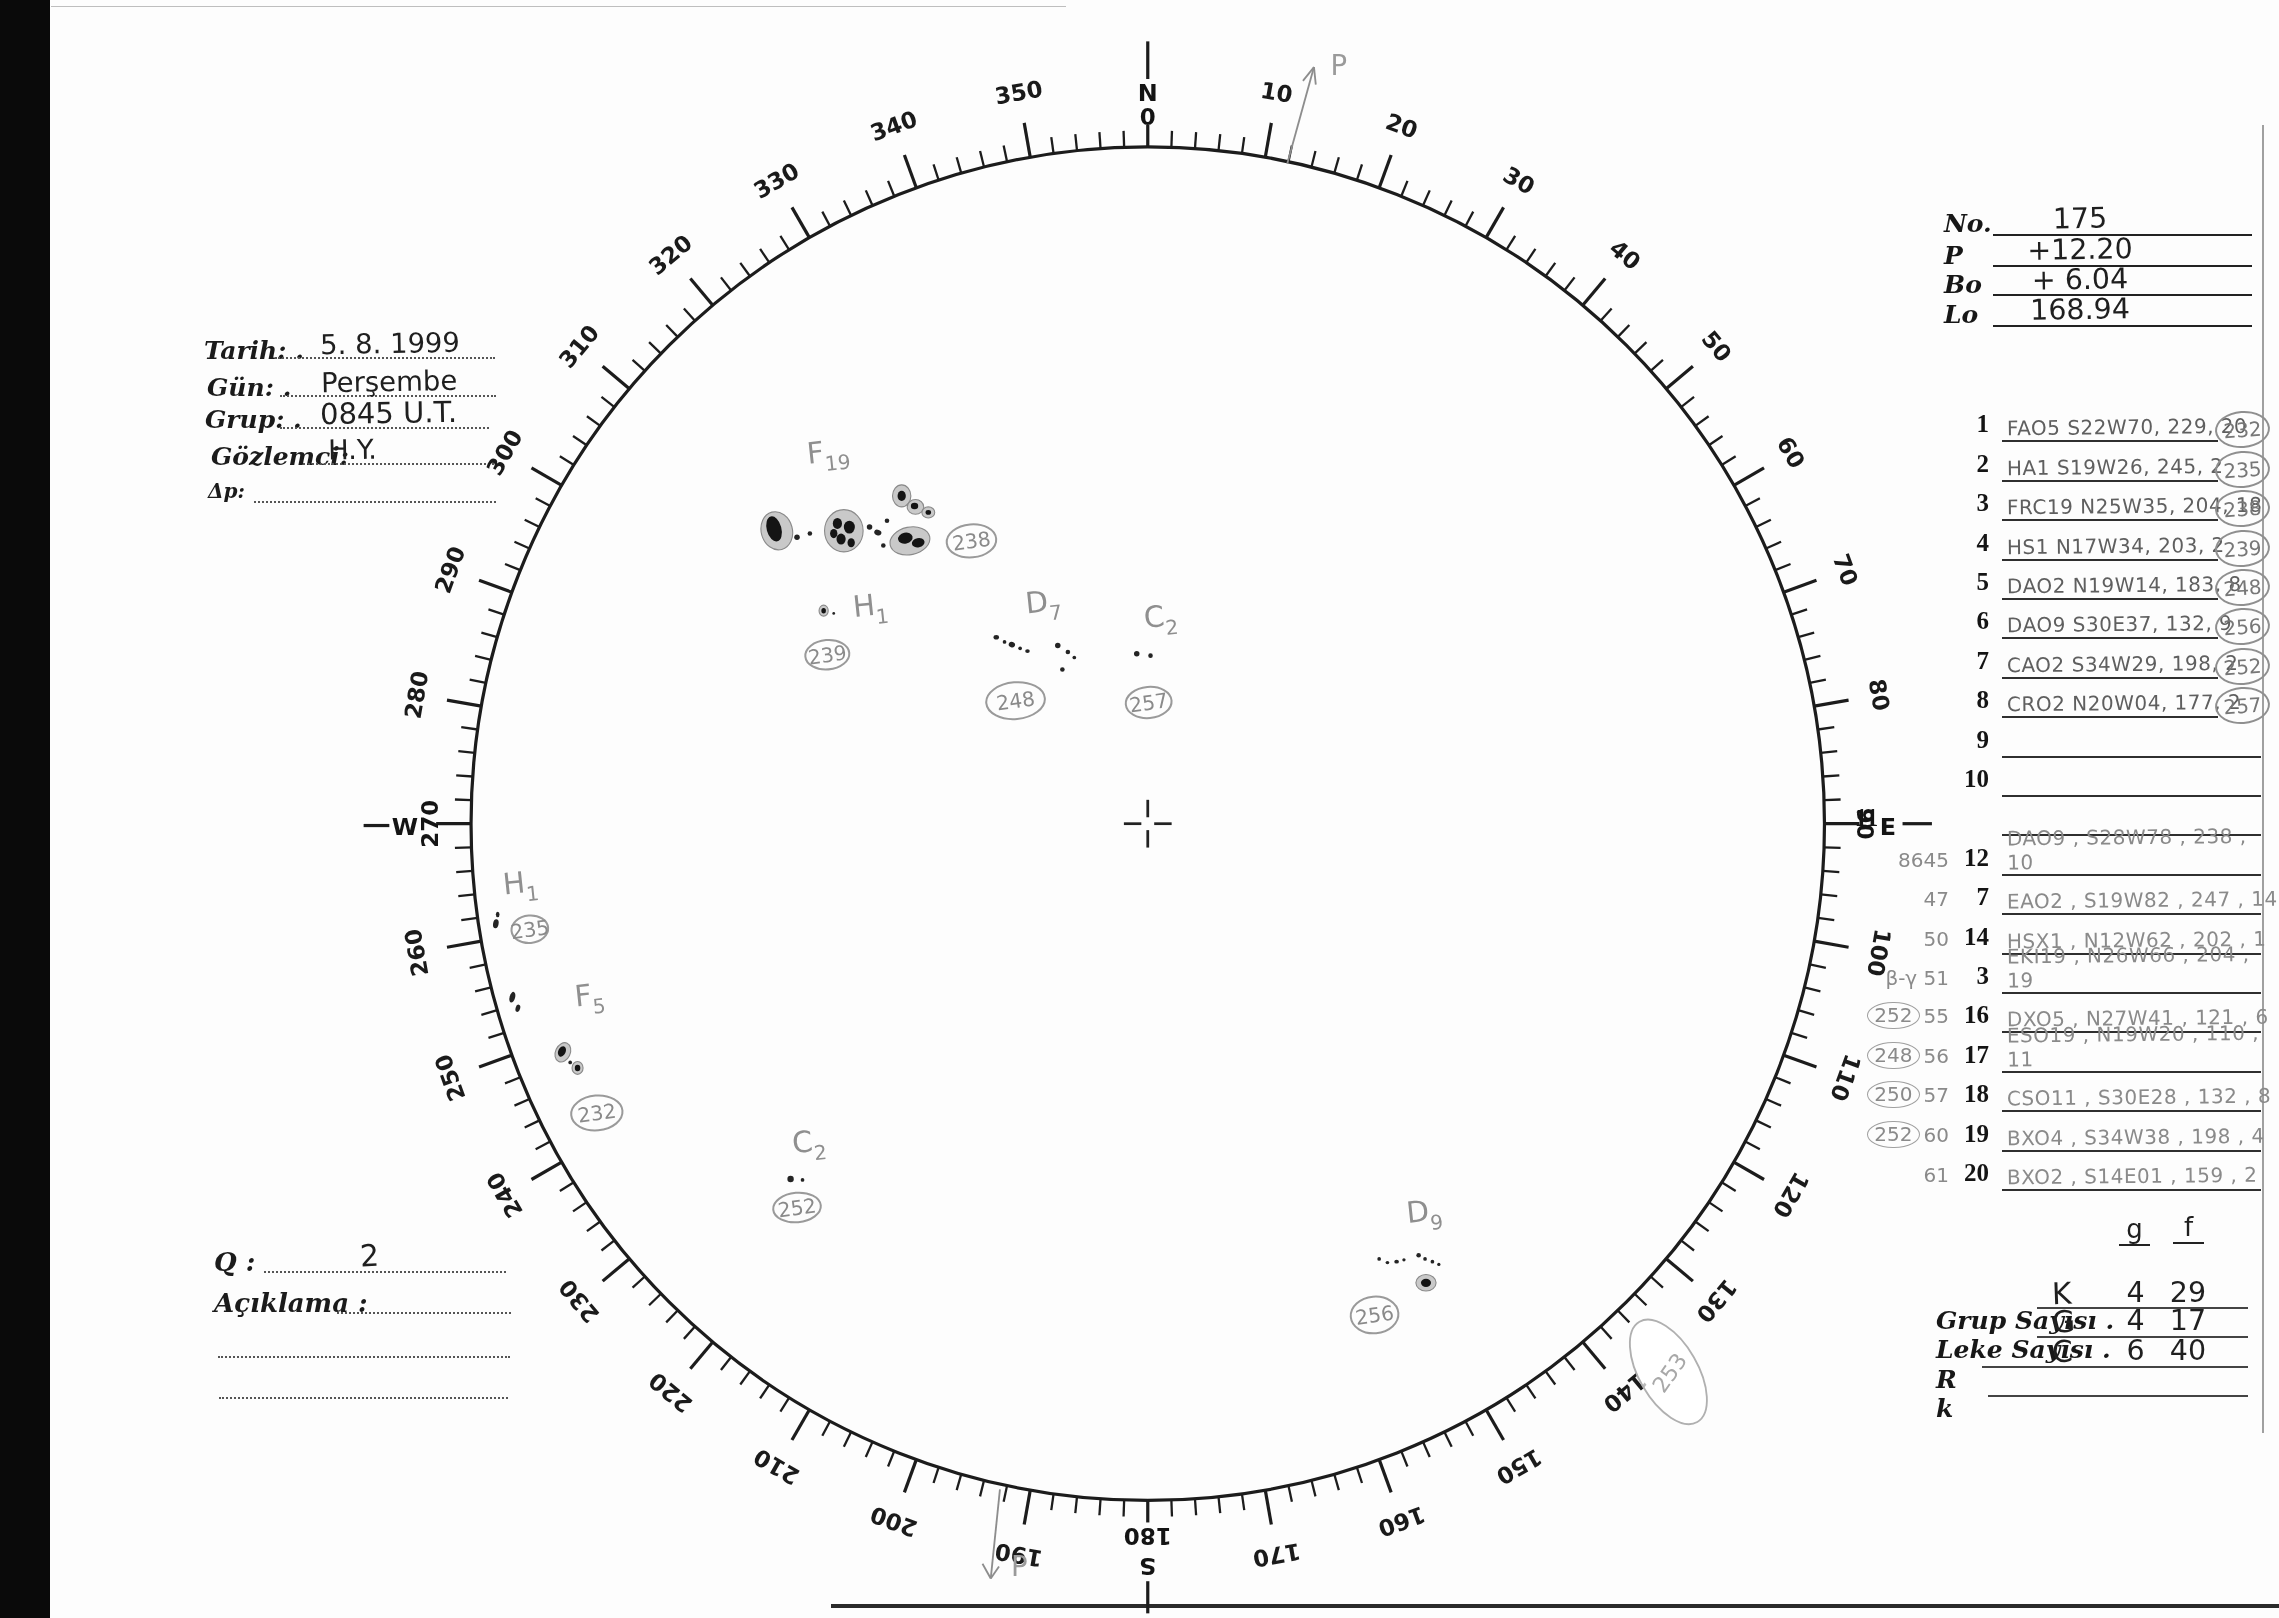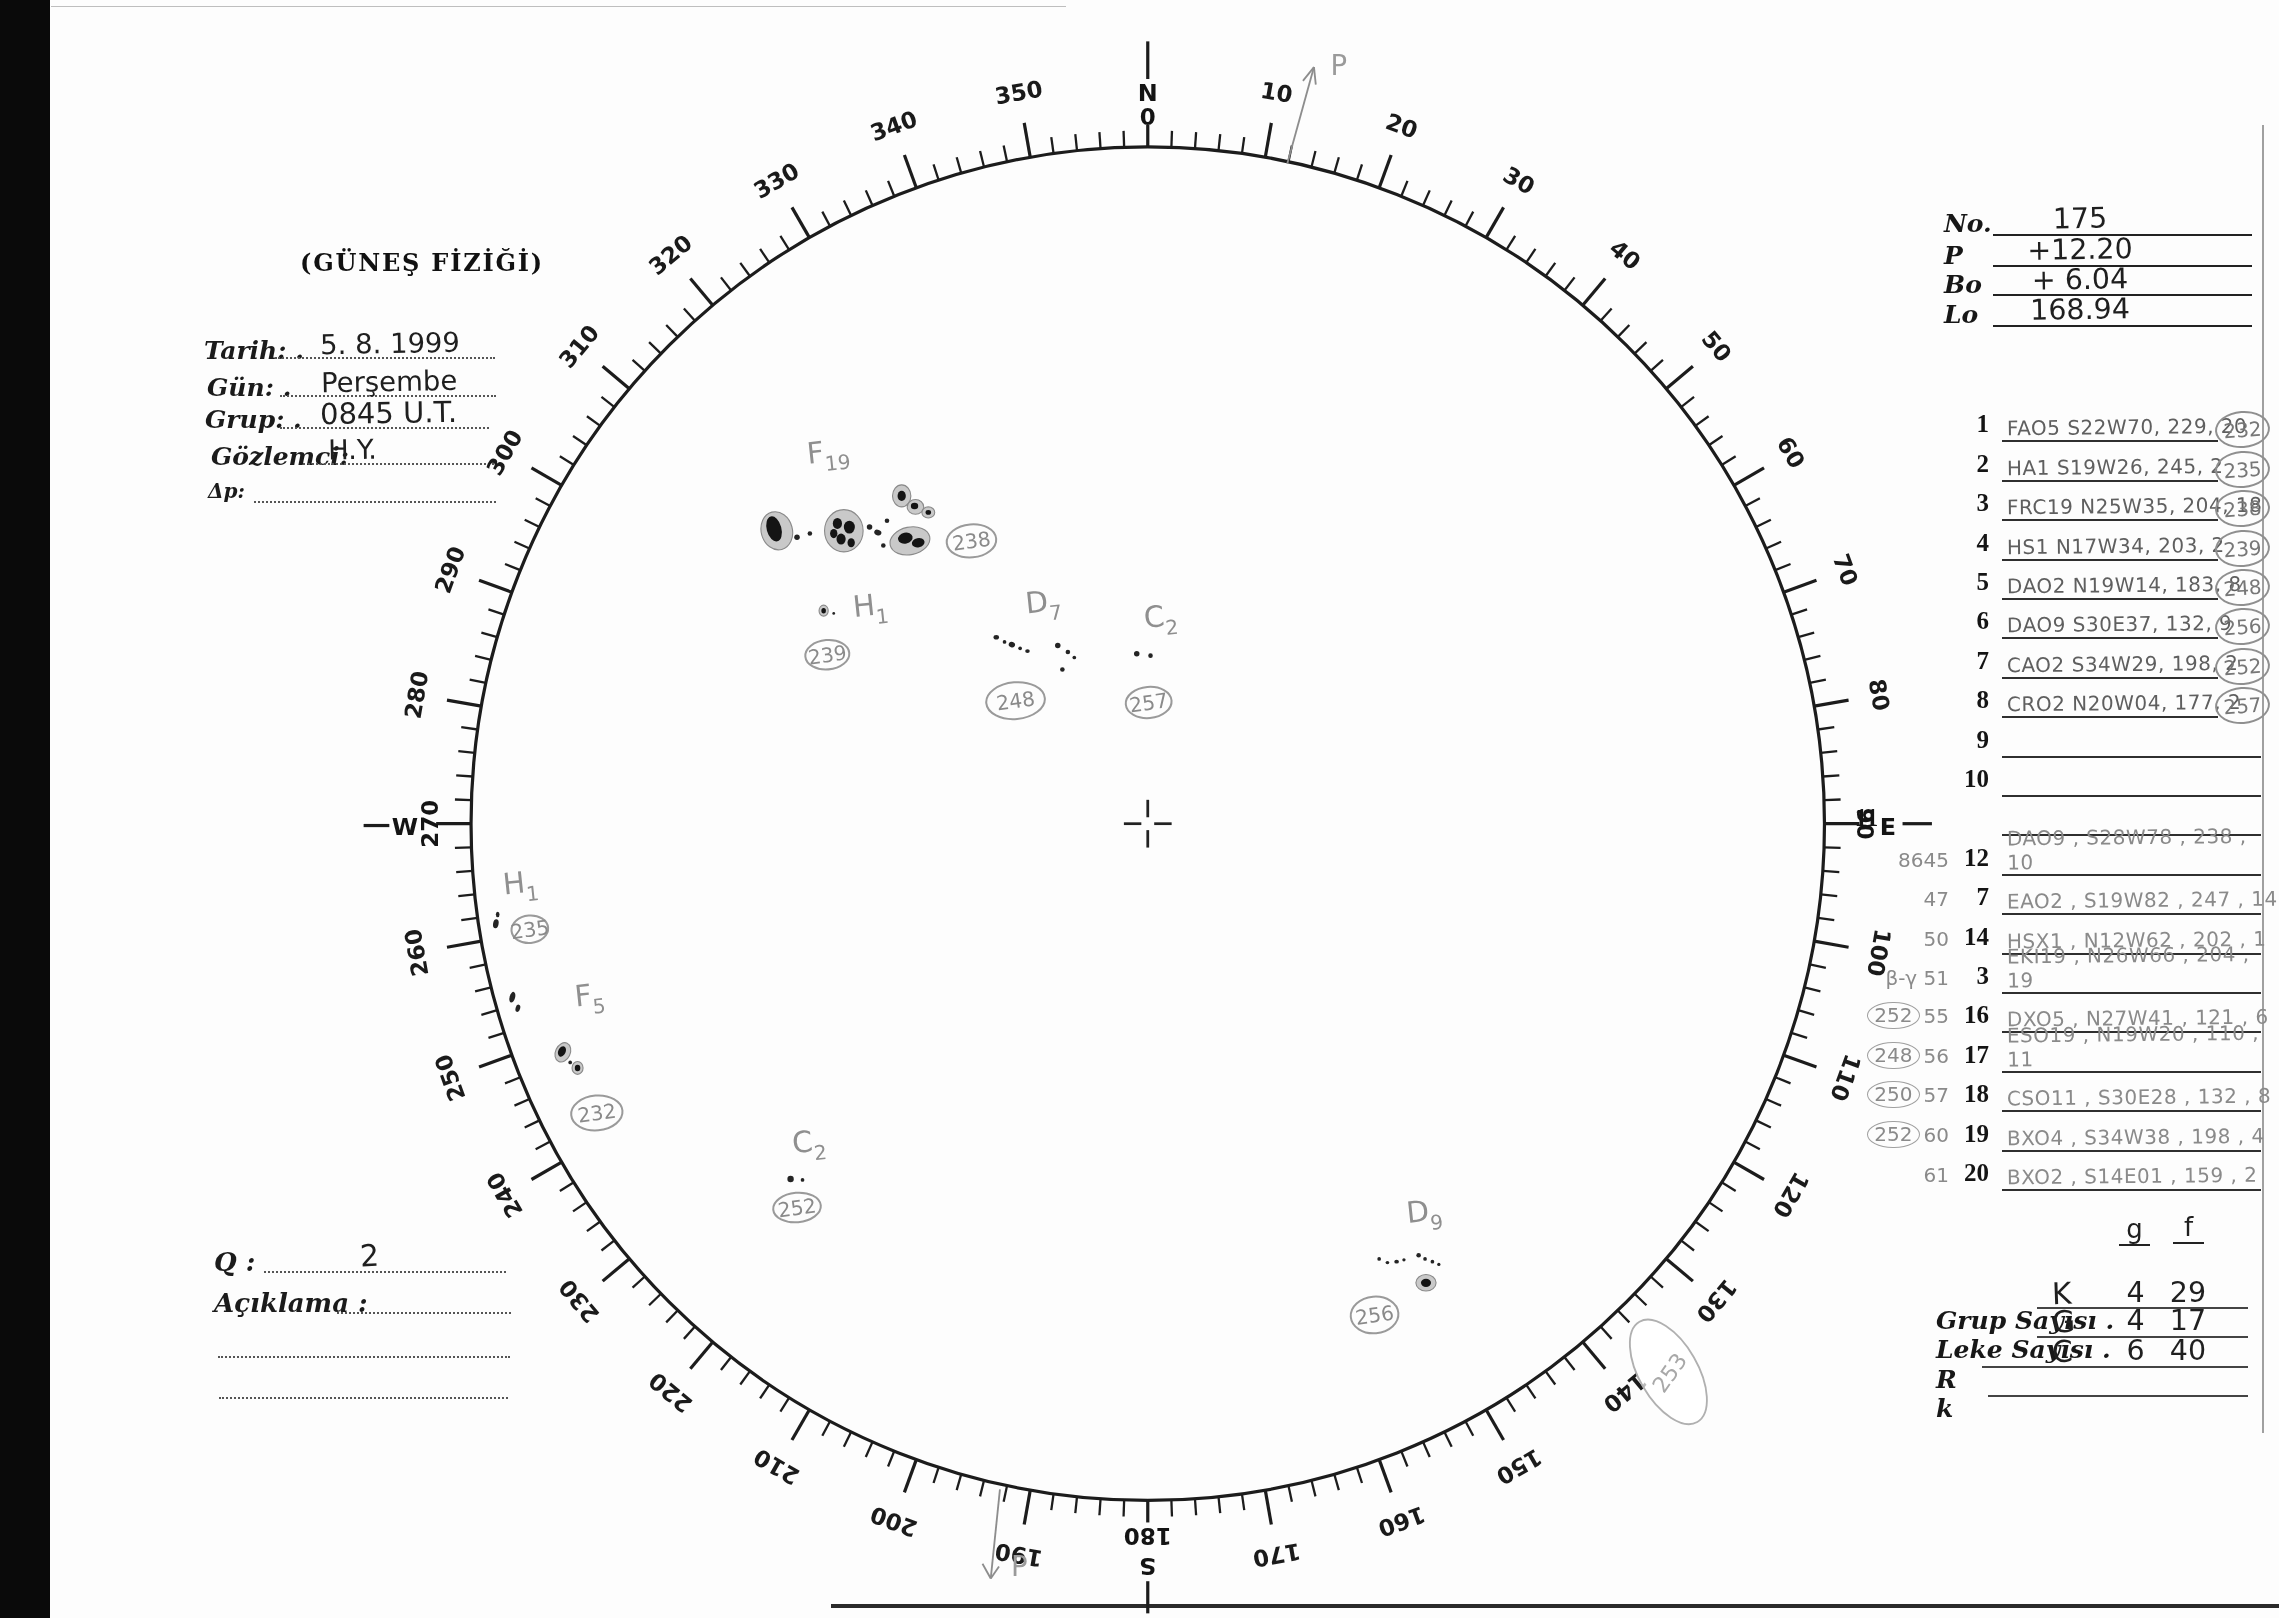--- a/index.html
+++ b/index.html
@@ -29,21 +29,20 @@
 </head>
 <body>
 
 <div id="page">
 
   <div class="abs" style="left:0;top:0;width:50px;height:1618px;background:#0a0a0a;"></div>
   <div class="abs" style="left:51px;top:5.5px;width:1015px;height:1.8px;background:#8a8a8a;opacity:.55;"></div>
   <div class="abs" style="left:831px;top:1604px;width:1448px;height:3.7px;background:#2b2b2b;"></div>
   <div class="abs" style="left:2262px;top:125px;width:1.8px;height:1308px;background:#6f6f6f;opacity:.65;"></div>
 
-  <div class="abs title" style="left:165px;top:248px;width:514px;font-size:24px;text-align:center;letter-spacing:1.8px;">(GÜNEŞ  FİZİĞİ)</div>
 
   <div class="abs printed" style="left:204px;top:336px;font-size:25px;">Tarih: .</div>
   <div class="abs dotline" style="left:275px;top:331px;width:220px;height:26px;"></div>
   <div class="abs hand pen" style="left:320px;top:327px;font-size:27.5px;transform:rotate(-1deg);">5. 8. 1999</div>
 
   <div class="abs printed" style="left:207px;top:373px;font-size:25px;">Gün: .</div>
   <div class="abs dotline" style="left:280px;top:369px;width:216px;height:26px;"></div>
   <div class="abs hand pen" style="left:321px;top:365px;font-size:27.5px;transform:rotate(-1deg);">Perşembe</div>
 
   <div class="abs printed" style="left:205px;top:405px;font-size:25px;">Grup: .</div>

